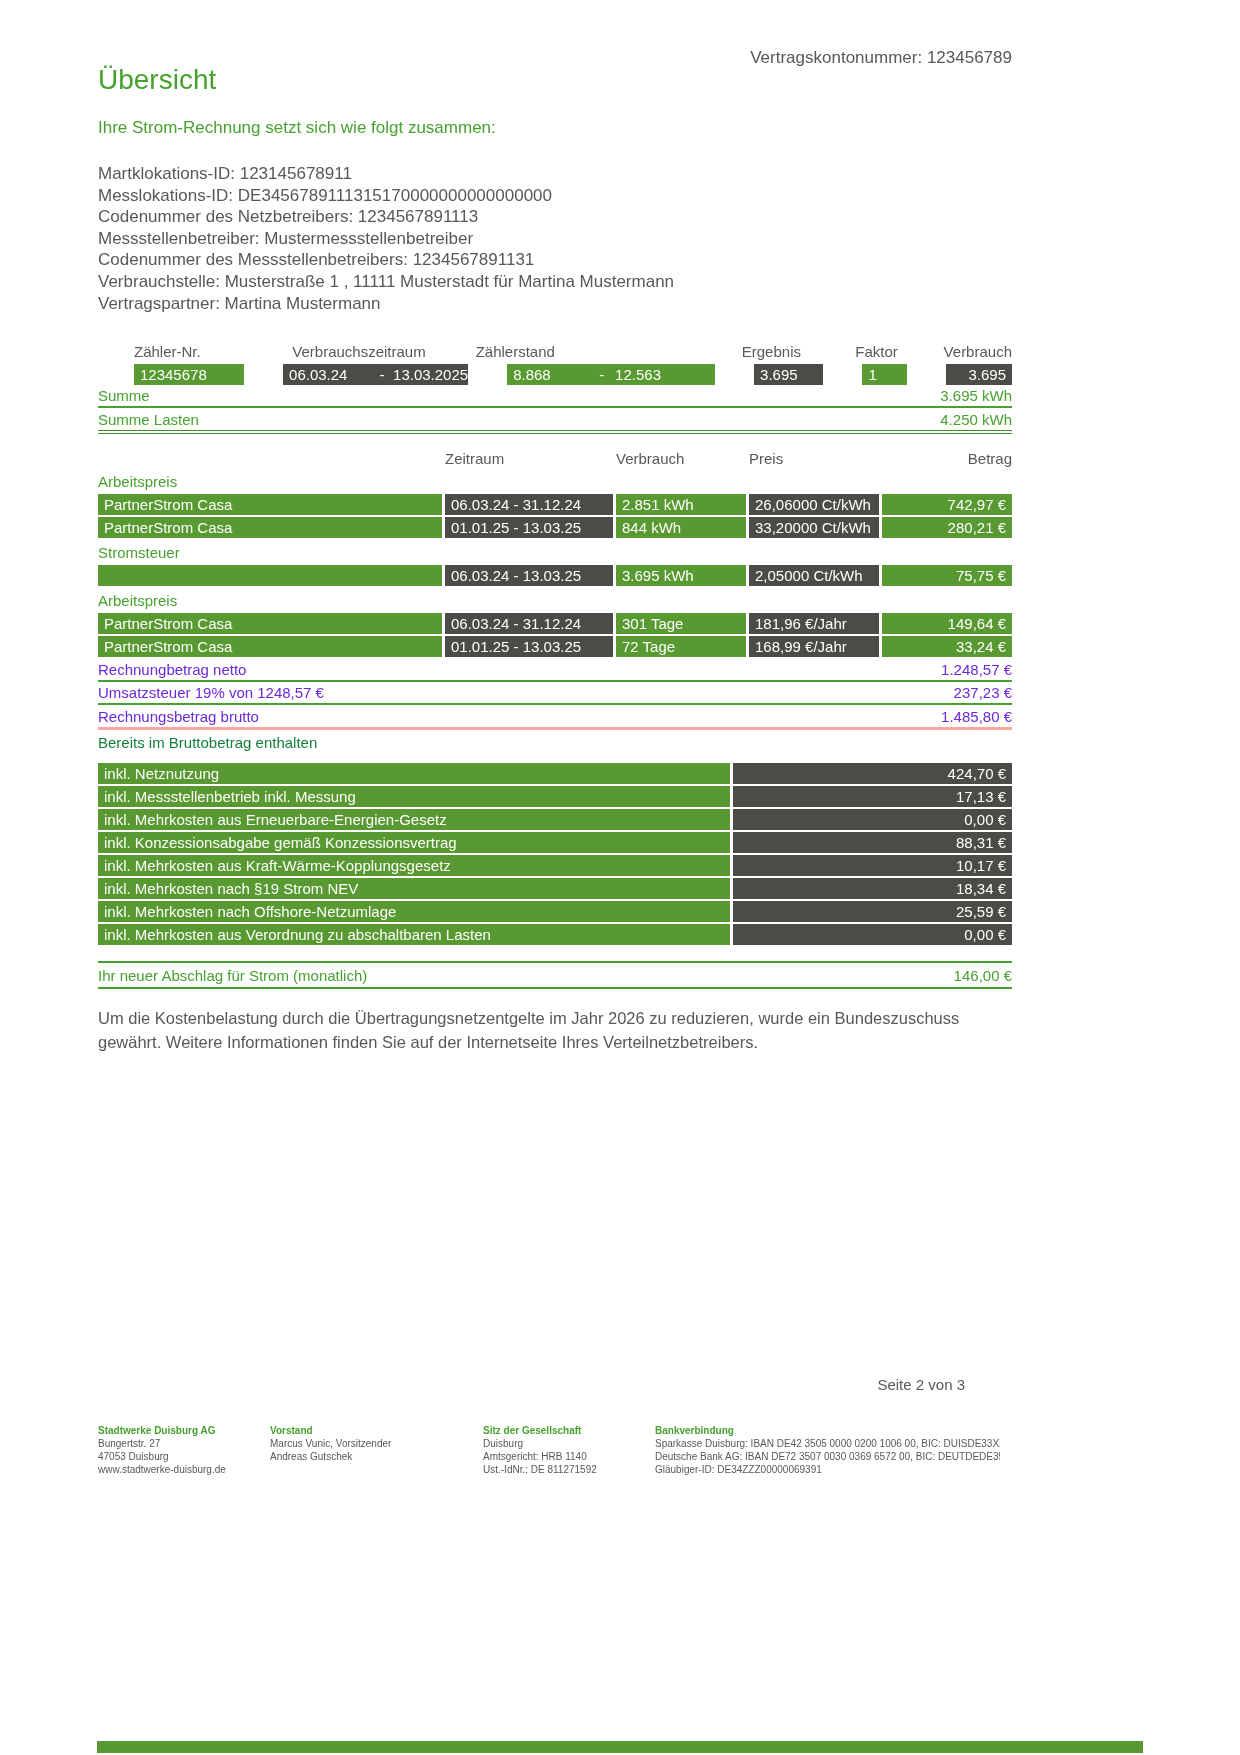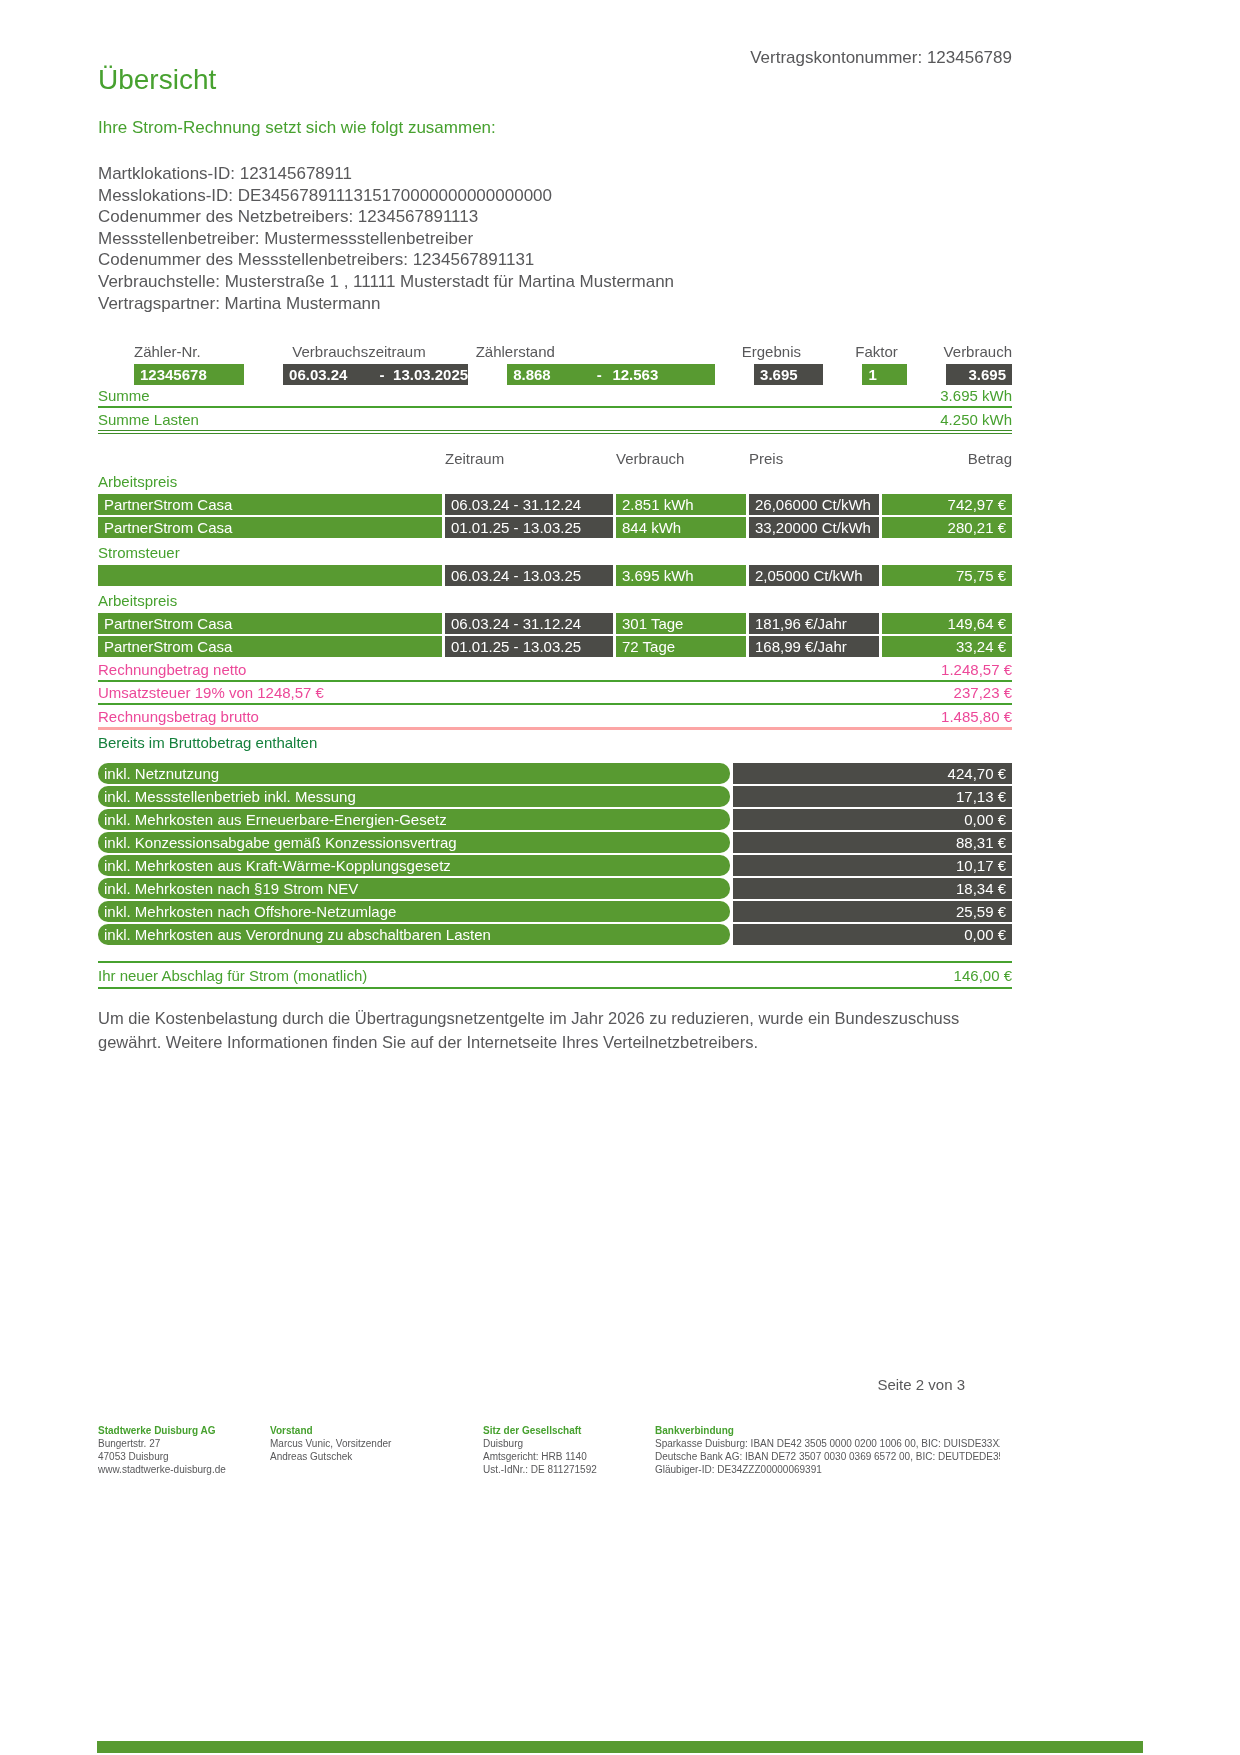--- a/index.html
+++ b/index.html
@@ -12,48 +12,48 @@
   .title{top:64px;font-size:28px;color:#47a12f;font-weight:normal;margin:0;}
   .intro{top:118px;font-size:17px;color:#47a12f;}
   .meta{top:163px;font-size:17px;line-height:21.6px;color:#58585a;}
 
   
   .t1{top:343px;}
   .t1-head{display:flex;font-size:15px;color:#58585a;margin-bottom:4px;}
   .t1-head>div, .t1-row>div{margin-right:3px;margin-left:36px;}
   .t1-head>div:last-child,.t1-row>div:last-child{margin-right:0;}
   .c1{width:157px;} .c2{width:190px;} .c3{width:299px;} .c4{width:98px;} .c5{width:62px;} .c6{width:93px;}
-  .t1-row{display:flex;height:21px;line-height:21px;font-size:15px;color:#ffffff;font-weight:bold;}
+  .t1-row{display:flex;height:21px;line-height:21px;font-size:15px;color:#ffffff;}
   .cell{box-sizing:border-box;padding-left:6px;}
   .g{background:#589a31;} .d{background:#4b4b47;}
   .right{text-align:right;padding-right:6px;padding-left:0;}
   .c2.cell,.c3.cell{display:flex;}
   .p1{width:82px;} .psep{width:22px;text-align:center;}
   .r1{width:84px;} .rsep{width:30px;text-align:center;}
   .sumrow{display:flex;justify-content:space-between;align-items:center;height:21px;
     font-size:15px;color:#47a12f;border-bottom:2px solid #47a12f;}
   .sumrow.thick{border-bottom:4px double #3f8c28;height:22px;}
 
   
   .t2{top:450px;}
   .t2-head{display:flex;font-size:15px;color:#58585a;margin-bottom:2px;}
   .t2-head>div,.t2-row>div{margin-right:3px;}
   .t2-head>div:last-child,.t2-row>div:last-child{margin-right:0;}
   .k1{width:344px;} .k2{width:168px;} .k3{width:130px;} .k4{width:130px;} .k5{width:130px;}
   .sec{font-size:15px;color:#47a12f;margin:6px 0 4px 0;height:17px;}
   .t2-row{display:flex;height:21px;line-height:21px;font-size:15px;color:#fff;margin-bottom:2px;}
   .totrow{display:flex;justify-content:space-between;align-items:center;height:21px;
-    font-size:15px;color:#ec4899;border-bottom:2px solid #47a12f;}
+    font-size:15px;color:#6d28d9;border-bottom:2px solid #47a12f;}
   .totrow.thick{border-bottom:3px solid #fca5a5;height:22px;}
 
   
   .inc-h{top:734px;font-size:15px;color:#15803d;}
   .inc{top:763px;}
   .inc-row{display:flex;height:21px;line-height:21px;font-size:15px;color:#fff;margin-bottom:2px;}
-  .inc-l{width:632px;background:#589a31;box-sizing:border-box;padding-left:6px;margin-right:3px;border-radius:10px;}
+  .inc-l{width:632px;background:#589a31;box-sizing:border-box;padding-left:6px;margin-right:3px;}
   .inc-v{width:279px;background:#4b4b47;box-sizing:border-box;text-align:right;padding-right:6px;}
 
   .abschlag{top:961px;display:flex;justify-content:space-between;align-items:center;height:24px;
     font-size:15px;color:#47a12f;border-top:2px solid #47a12f;border-bottom:2px solid #47a12f;}
 
   .note{top:1006px;font-size:16.5px;line-height:24px;color:#58585a;}
 
   .pagenum{top:1376px;width:867px;text-align:right;font-size:15px;color:#58585a;}
 
   .footer{top:1424px;display:flex;font-size:10px;line-height:13px;color:#58585a;}

